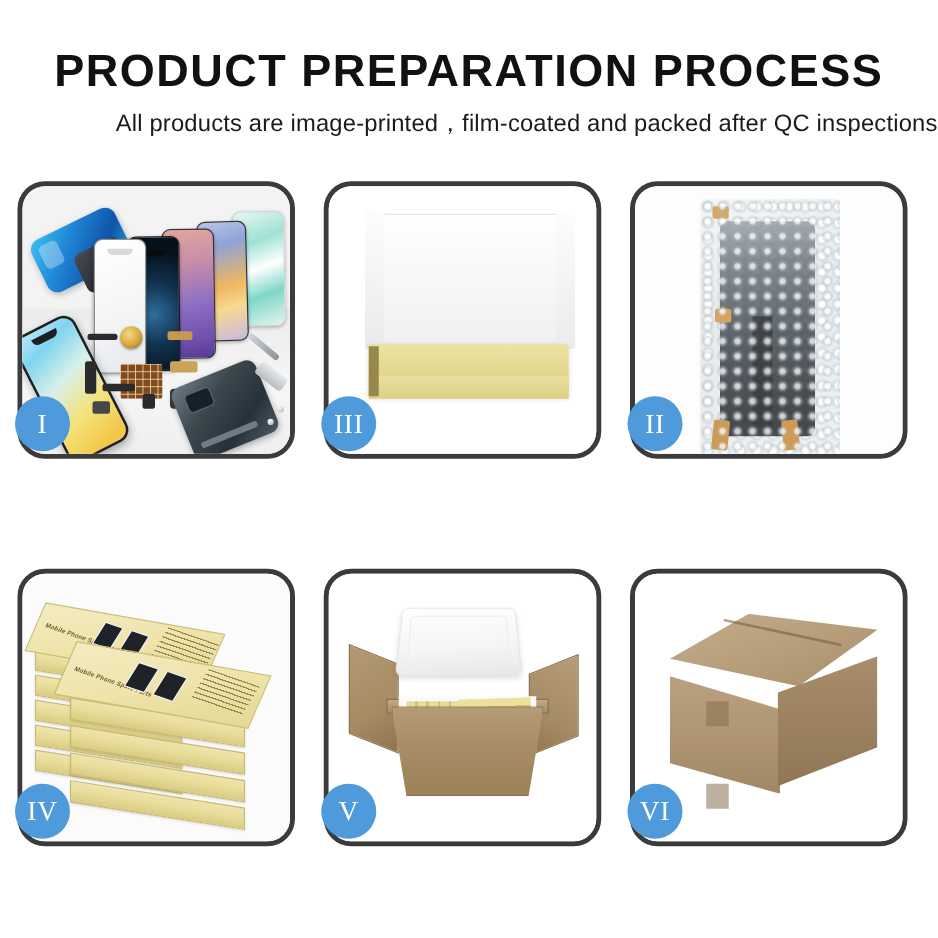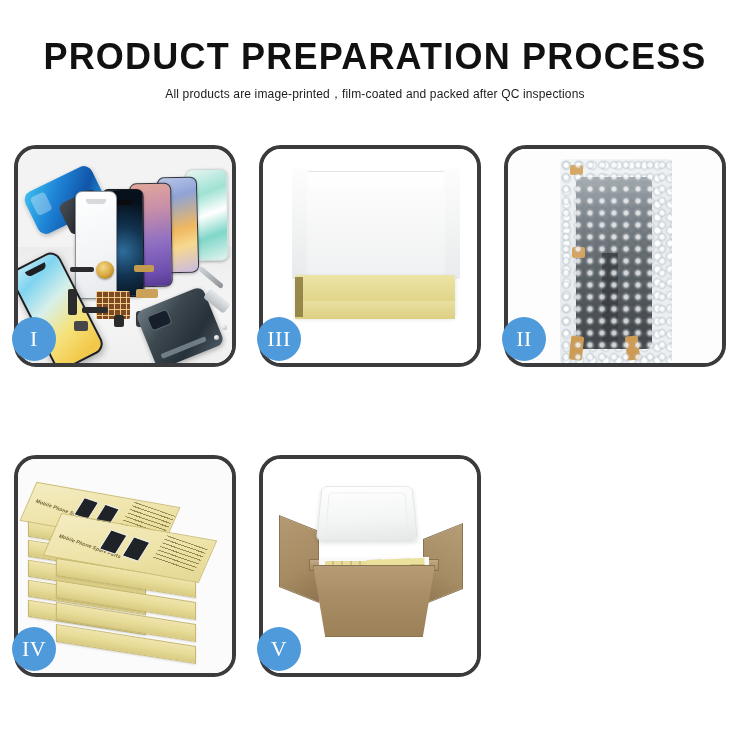--- a/index.html
+++ b/index.html
@@ -34,25 +34,26 @@
     font-weight: 700;
     letter-spacing: 1.2px;
     color: #111111;
     line-height: 1.05;
     white-space: nowrap;
   }
 
   .subtitle {
     margin-top: 10px;
     font-family: "Liberation Sans", sans-serif;
-    font-size: 12px;
+    font-size: 19px;
     font-weight: 400;
     color: #1b1b1b;
     letter-spacing: 0.15px;
     white-space: nowrap;
+    text-align: right;
   }
 
   
   .grid {
     position: absolute;
     top: 145px;
     left: 14px;
     width: 722px;
     display: grid;
     grid-template-columns: repeat(3, 222px);
@@ -543,15 +544,26 @@
         <div class="foam-lid"></div>
         <div class="carton-rim"></div>
         <div class="foam-inner"></div>
         <div class="ybars"></div>
         <div class="ybars2"></div>
         <div class="carton-body"></div>
       </div>
       <div class="badge">V</div>
     </div>
 
+    <div class="panel">
+      <div class="panel-inner p6">
+        <div class="ship-top"></div>
+        <div class="ship-seam"></div>
+        <div class="ship-left"></div>
+        <div class="ship-right"></div>
+        <div class="tape1"></div>
+        <div class="tape2"></div>
+      </div>
+      <div class="badge">VI</div>
+    </div>
 
   </div>
 </div>
 
 </body></html>

